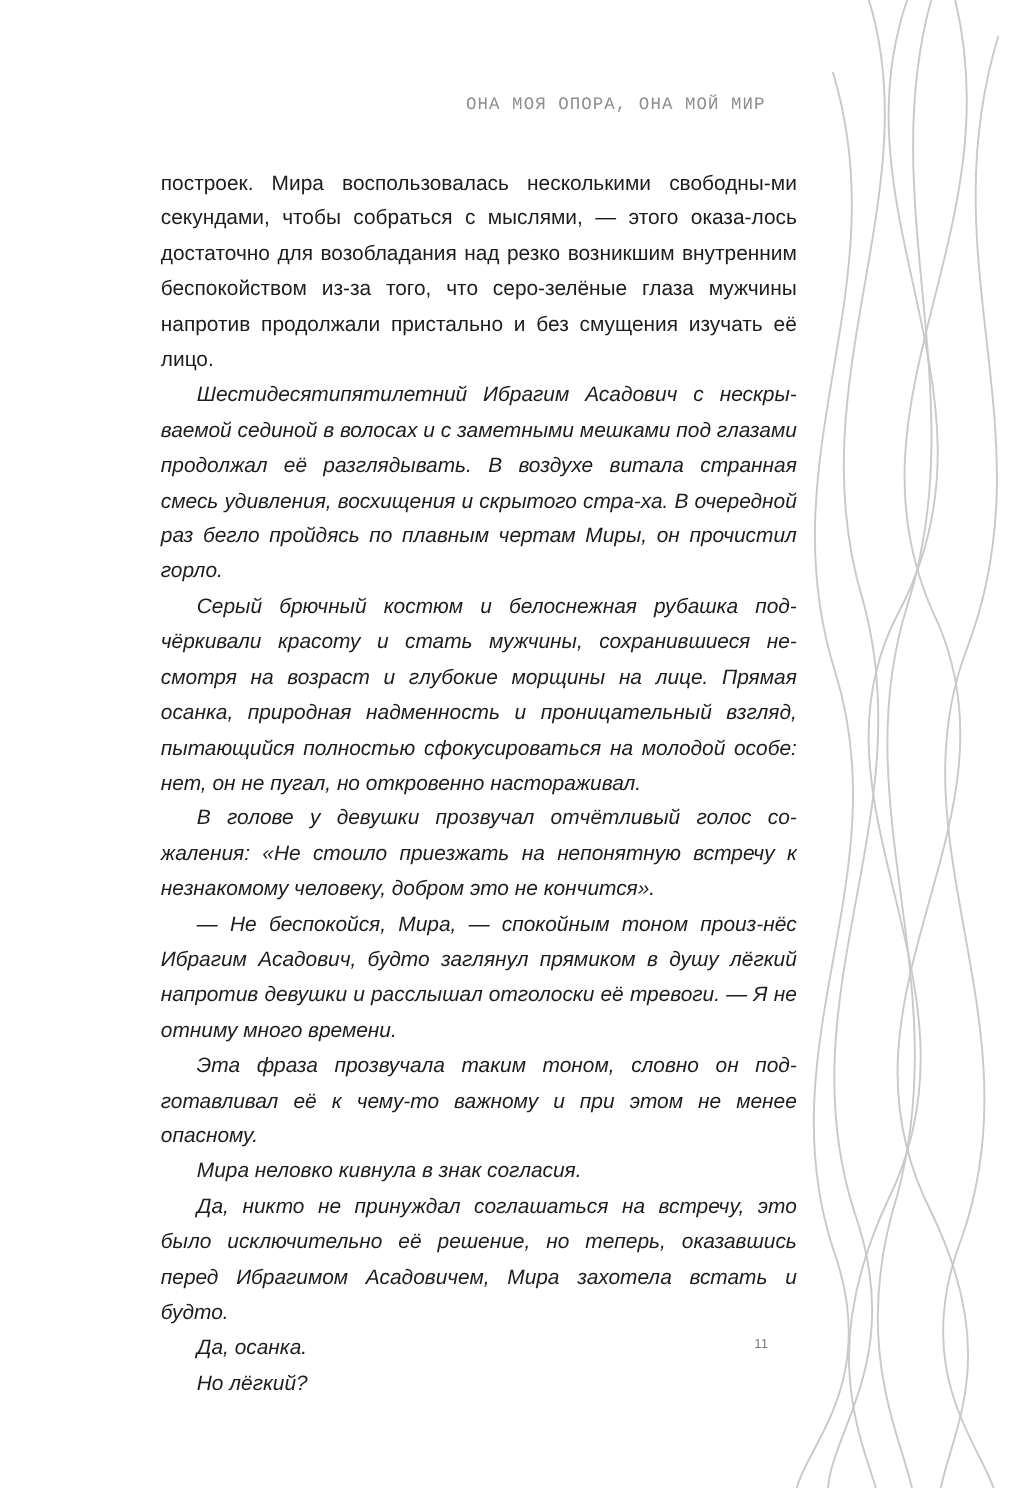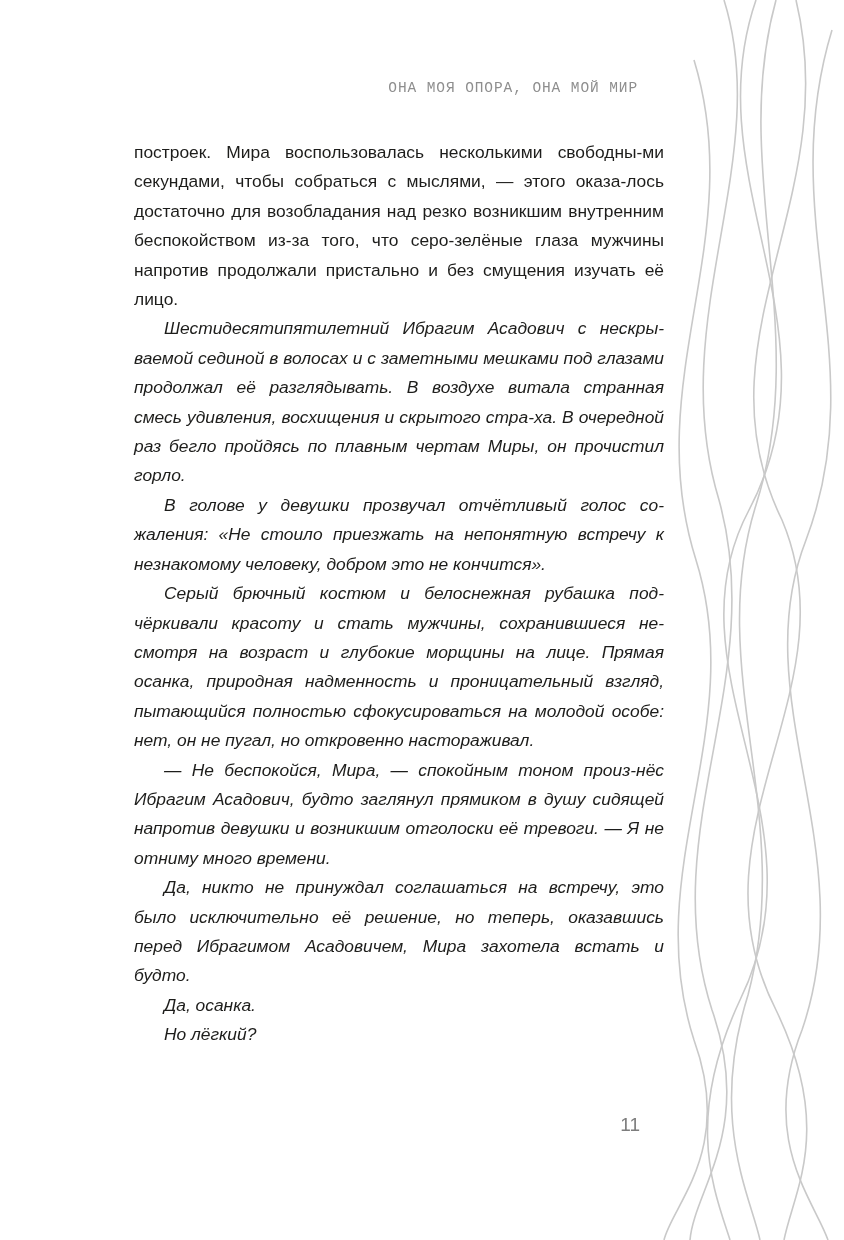--- a/index.html
+++ b/index.html
@@ -69,21 +69,21 @@
   p.short {
     text-align: left;
   }
   .folio {
     position: absolute;
     left: 110px;
     width: 530px;
     top: 1114px;
     text-align: right;
     font-family: "Liberation Sans", sans-serif;
-    font-size: 19px;
+    font-size: 11px;
     color: #7d7d7d;
   }
 </style>
 </head>
 <body>
 
 <div class="page">
 
   <svg class="deco" viewBox="0 0 300 1240" preserveAspectRatio="none" aria-hidden="true">
     <g fill="none" stroke="#c9c9c9" stroke-width="1.6">
@@ -94,23 +94,25 @@
       <path d="M150 60 C 205 240, 95 380, 152 560 C 205 730, 95 870, 150 1040 C 190 1150, 128 1205, 120 1240"></path>
       <path d="M232 0 C 185 170, 268 330, 212 505 C 160 670, 252 815, 204 995 C 165 1120, 206 1195, 216 1240"></path>
     </g>
   </svg>
 
   <div class="running-head">ОНА МОЯ ОПОРА, ОНА МОЙ МИР</div>
 
   <div class="body-col">
     <p class="noindent">построек. Мира воспользовалась несколькими свободны-ми секундами, чтобы собраться с мыслями, — этого оказа-лось достаточно для возобладания над резко возникшим внутренним беспокойством из-за того, что серо-зелёные глаза мужчины напротив продолжали пристально и без смущения изучать её лицо.</p>
     <p class="indent">Шестидесятипятилетний Ибрагим Асадович с нескры-ваемой сединой в волосах и с заметными мешками под глазами продолжал её разглядывать. В воздухе витала странная смесь удивления, восхищения и скрытого стра-ха. В очередной раз бегло пройдясь по плавным чертам Миры, он прочистил горло.</p>
+    <p class="indent">Серый брючный костюм и белоснежная рубашка под-чёркивали красоту и стать мужчины, сохранившиеся не-смотря на возраст и глубокие морщины на лице. Прямая осанка, природная надменность и проницательный взгляд, пытающийся полностью сфокусироваться на молодой особе: нет, он не пугал, но откровенно настораживал.</p>
     <p class="indent">В голове у девушки прозвучал отчётливый голос со-жаления: «Не стоило приезжать на непонятную встречу к незнакомому человеку, добром это не кончится».</p>
-    <p class="indent">Серый брючный костюм и белоснежная рубашка под-чёркивали красоту и стать мужчины, сохранившиеся не-смотря на возраст и глубокие морщины на лице. Прямая осанка, природная надменность и проницательный взгляд, пытающийся полностью сфокусироваться на молодой особе: нет, он не пугал, но откровенно настораживал.</p>
-    <p class="indent">— Не беспокойся, Мира, — спокойным тоном произ-нёс Ибрагим Асадович, будто заглянул прямиком в душу сидящей напротив девушки и возникшим отголоски её тревоги. — Я не отниму много времени.</p>
+    <p class="indent">— Не беспокойся, Мира, — спокойным тоном произ-нёс Ибрагим Асадович, будто заглянул прямиком в душу лёгкий напротив девушки и расслышал отголоски её тревоги. — Я не отниму много времени.</p>
+    <p class="indent">Эта фраза прозвучала таким тоном, словно он под-готавливал её к чему-то важному и при этом не менее опасному.</p>
+    <p class="indent short">Мира неловко кивнула в знак согласия.</p>
     <p class="indent">Да, никто не принуждал соглашаться на встречу, это было исключительно её решение, но теперь, оказавшись перед Ибрагимом Асадовичем, Мира захотела встать и будто.</p>
     <p class="indent short">Да, осанка.</p>
     <p class="indent short">Но лёгкий?</p>
   </div>
 
   <div class="folio">11</div>
 
 </div>
 
 </body></html>

